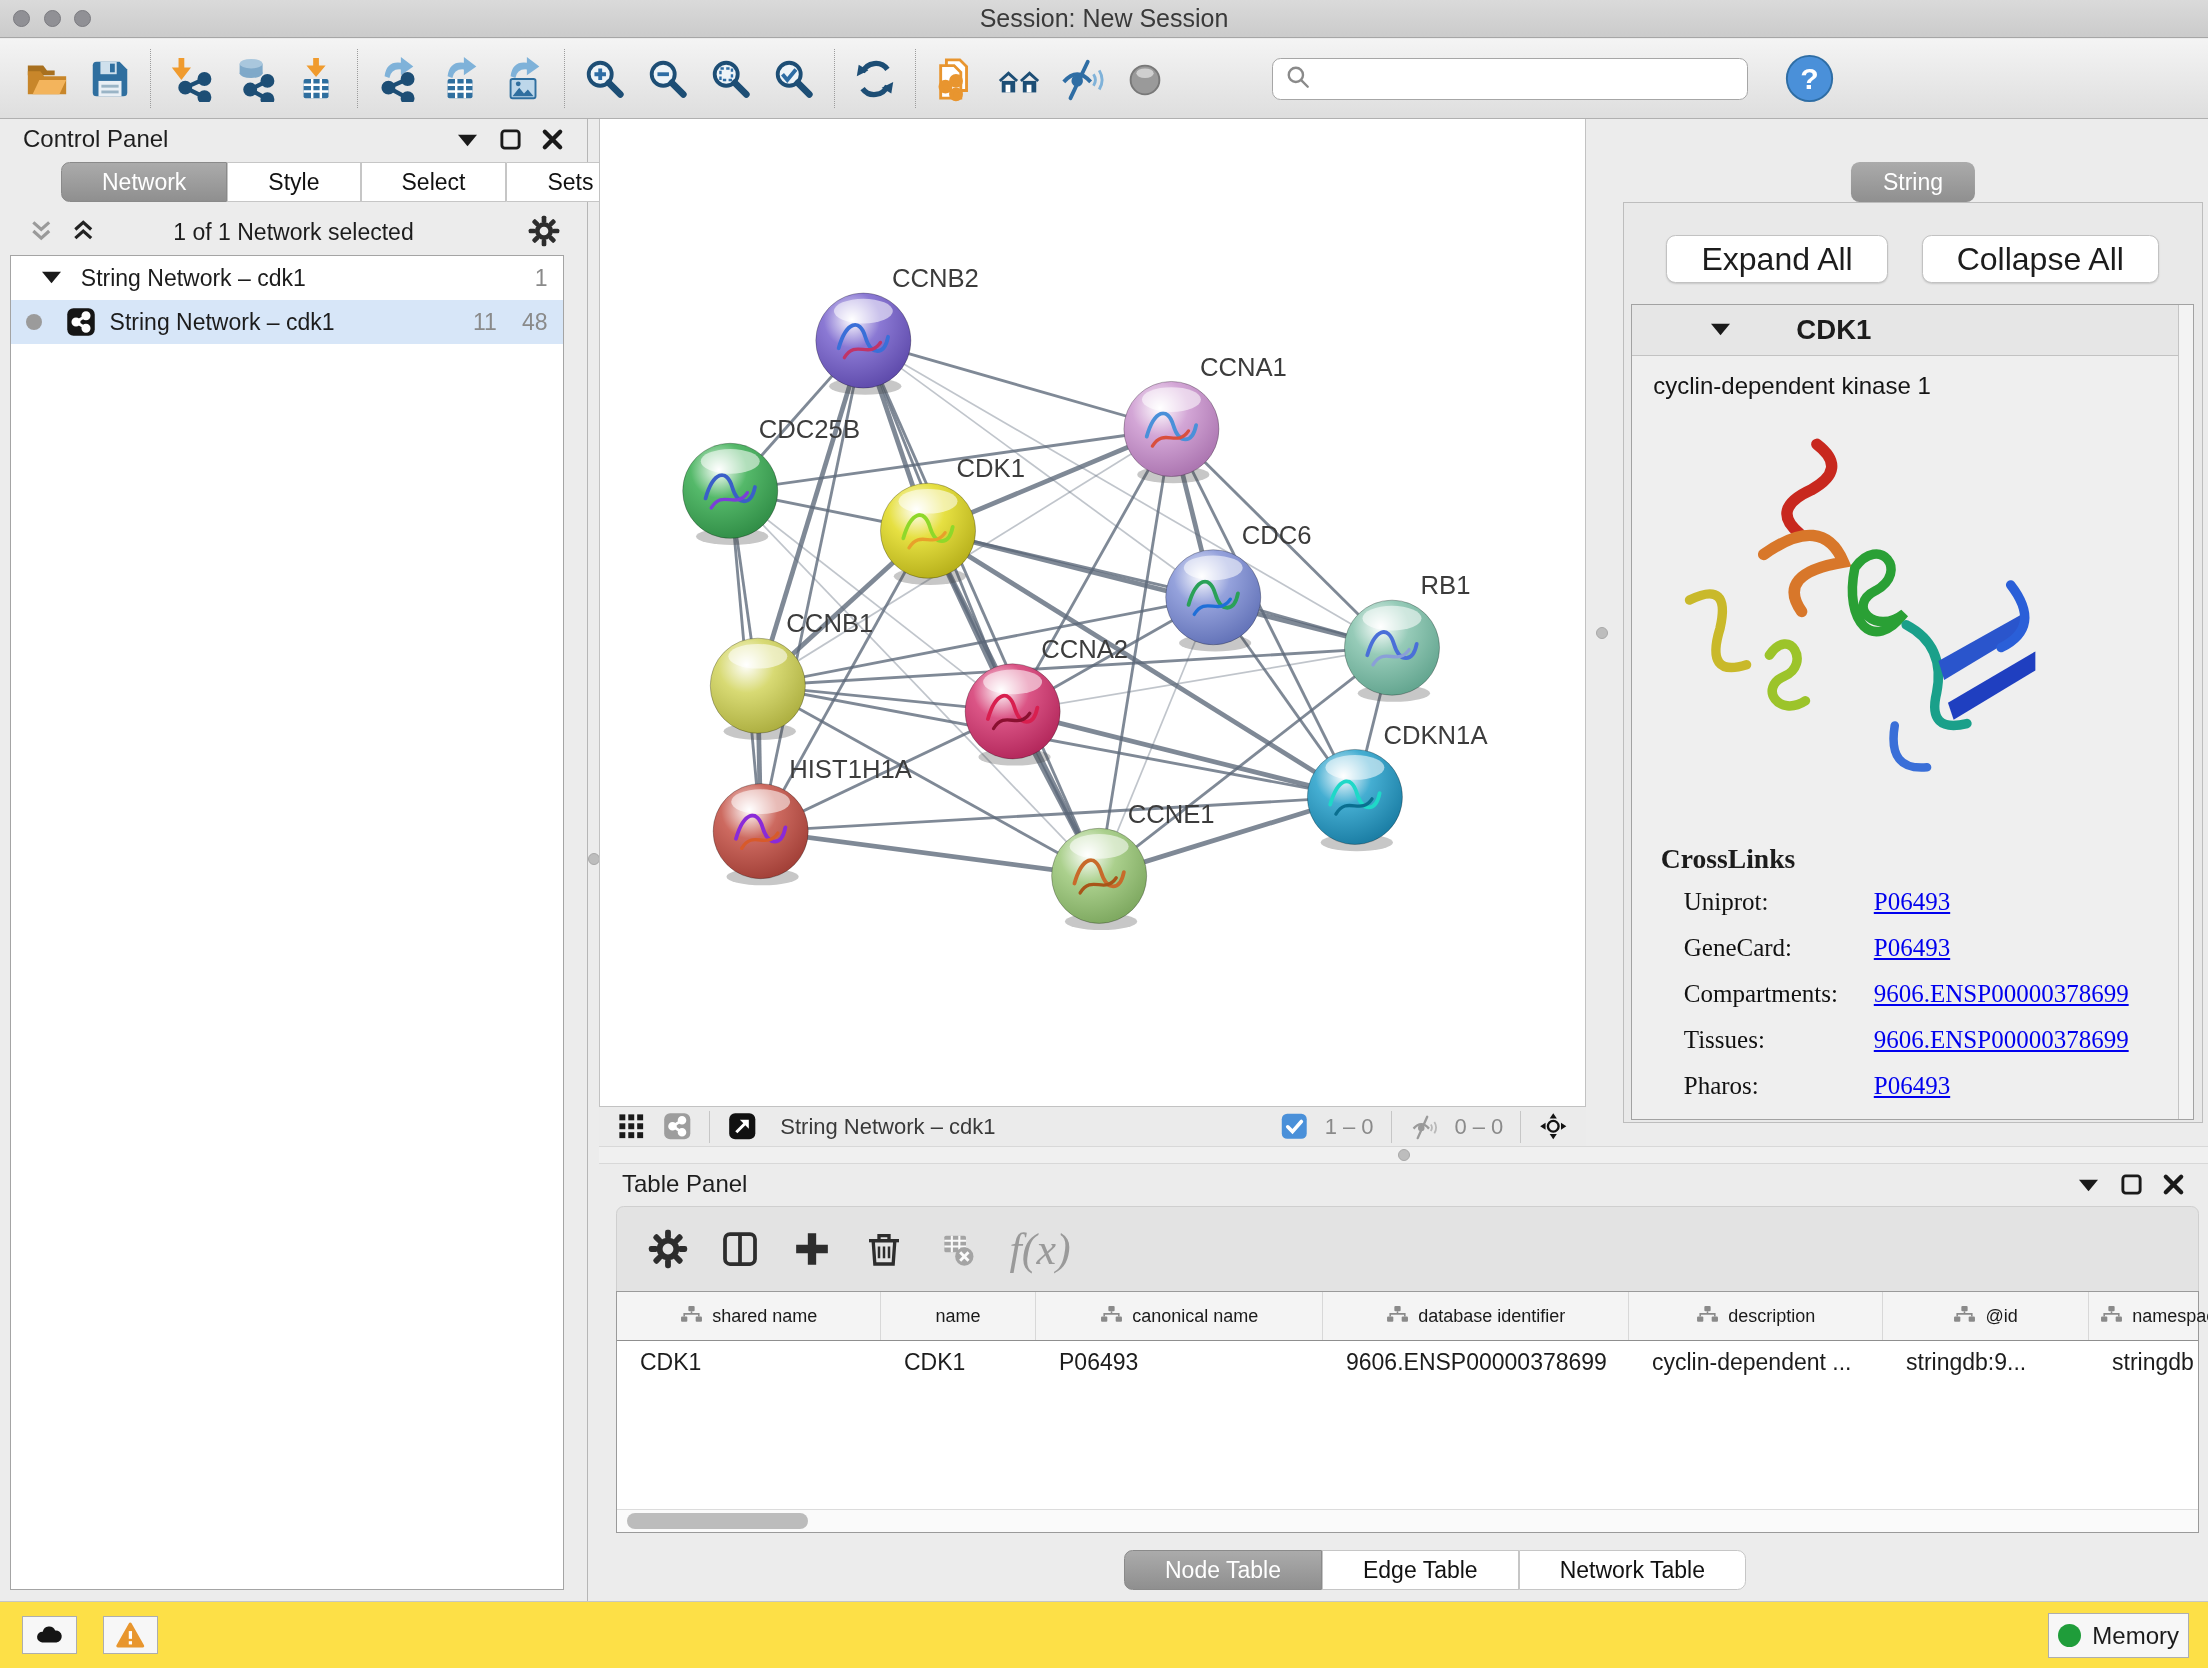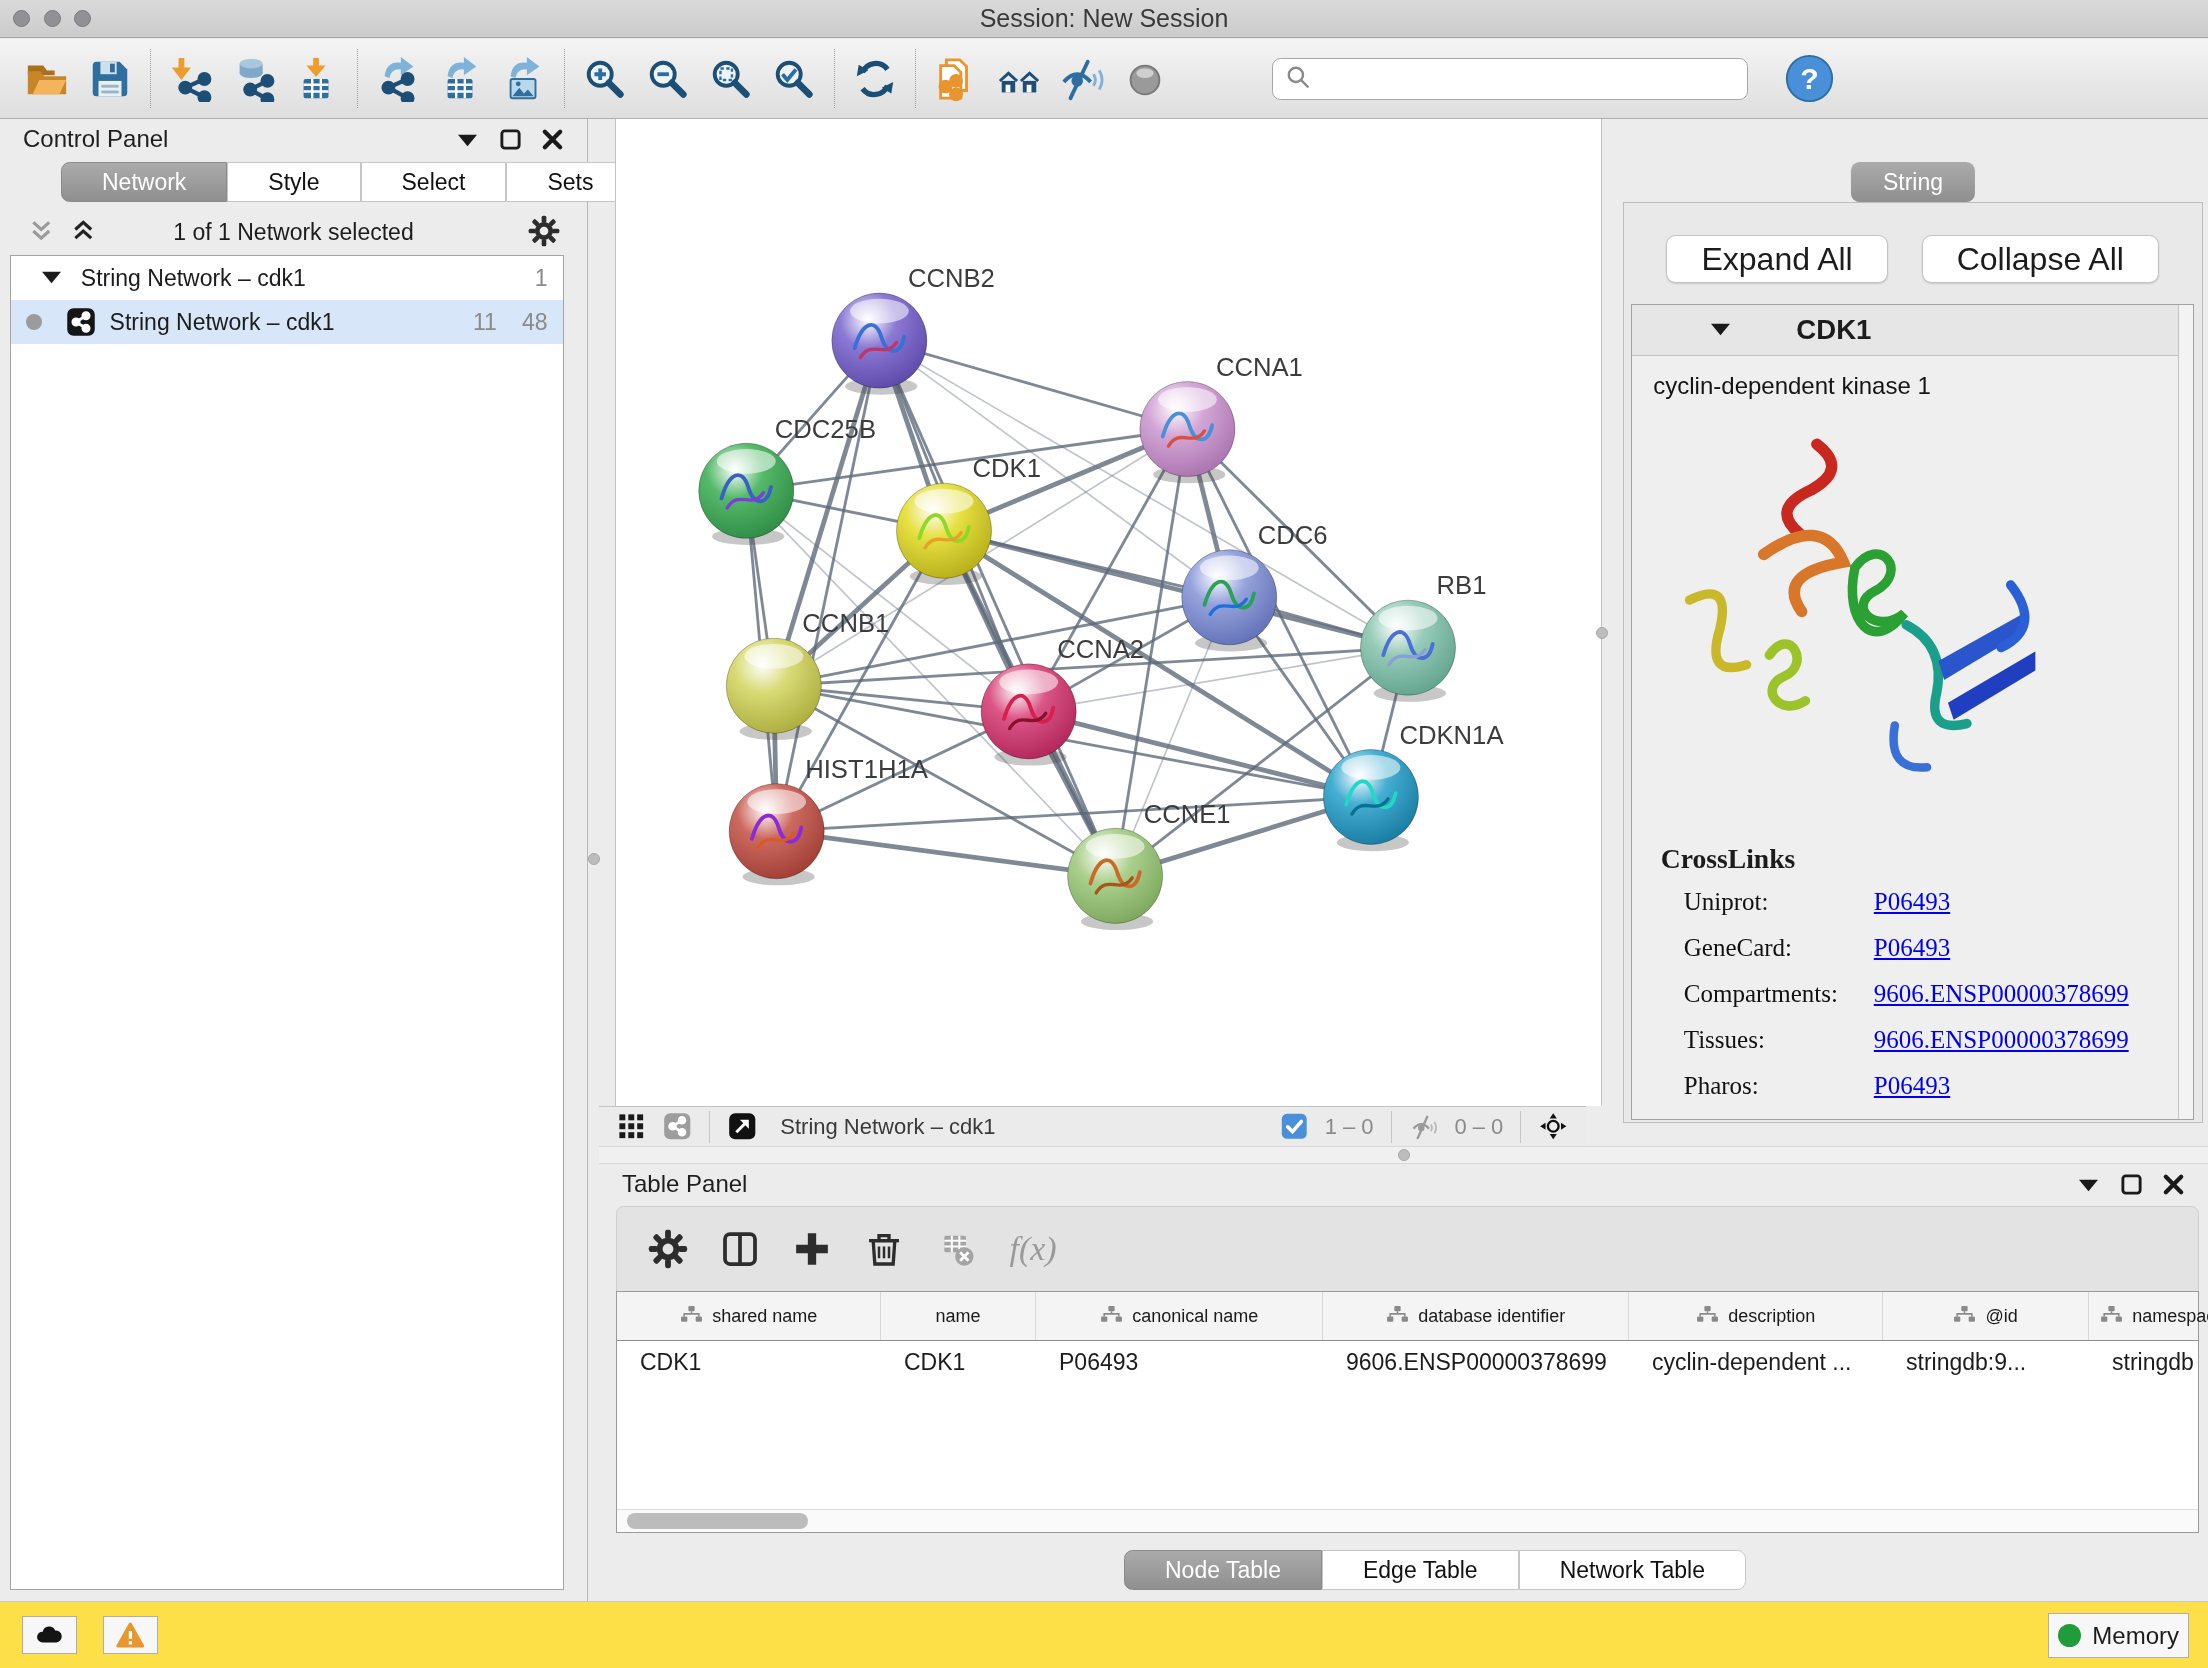--- a/index.html
+++ b/index.html
@@ -47,21 +47,21 @@
   .tree-row { height:44px; display:flex; align-items:center; font-size:23px; padding:0 15px; }
   .tree-row .count { margin-left:auto; color:#8a8a8a; display:flex; gap:25px; }
   .tree-row.selected { background:#d7e6f8; }
   .share-badge { width:30px; height:30px; margin:0 13.3px 0 21px; }
   .gray-dot { width:16px; height:16px; border-radius:50%; background:#9b9b9b; margin-right:3.8px; }
 
   
   .splitdot { position:absolute; width:12.4px; height:12.4px; border-radius:50%; background:#bdbdbd; border:1px solid #a8a8a8; }
 
   
-  #canvas { position:absolute; left:599px; top:119px; width:987px; height:987px; background:#fff; border-left:1px solid #c2c2c2; border-right:1px solid #c2c2c2;margin-left:16px; }
+  #canvas { position:absolute; left:599px; top:119px; width:987px; height:987px; background:#fff; border-left:1px solid #c2c2c2; border-right:1px solid #c2c2c2; }
   #canvas-toolbar { position:absolute; left:599px; top:1106px; width:987px; height:40px; background:#ebebeb;
     border-top:1px solid #c2c2c2; display:flex; align-items:center; padding:0 9.5px; font-size:22px; color:#3a3a3a; }
   .cbtn { width:38px; height:32px; display:flex; align-items:center; justify-content:center; margin:0 3.8px; }
   .cbtn svg { width:28.5px; height:28.5px; }
   .csep { width:0; height:32px; border-left:1px solid #c6c6c6; margin:0 9.5px; }
   #canvas-toolbar .net-title { margin-left:15px; }
   #canvas-toolbar .right { margin-left:auto; display:flex; align-items:center; color:#8a8a8a; }
   #canvas-toolbar .right .cnt { margin:0 7.6px; }
 
   
@@ -88,21 +88,21 @@
 
   
   #h-divider { position:absolute; left:599px; top:1146px; width:1609px; height:18px; background:#f0f0f0; border-top:1px solid #d8d8d8; border-bottom:1px solid #d8d8d8; }
 
   
   #table-panel { position:absolute; left:599px; top:1164px; width:1609px; height:437px; background:#ececec; }
   #tp-toolbar { position:absolute; top:42px; left:17px; width:1583px; height:86px; background:#e3e3e3;
     border:1px solid #cfcfcf; border-radius:7.6px 7.6px 0 0; display:flex; align-items:center; padding:0 23px; }
   .tp-btn { width:55px; height:55px; display:flex; align-items:center; justify-content:center; margin-right:17px; }
   .tp-btn svg { width:40px; height:40px; }
-  #fx-label { font-family:"Liberation Serif",serif; font-style:italic; font-size:34px; color:#9a9a9a; margin-left:9.5px; }
+  #fx-label { font-family:"Liberation Serif",serif; font-style:italic; font-size:44px; color:#9a9a9a; margin-left:9.5px; }
   #data-table { position:absolute; top:127px; left:17px; width:1583px; height:242px; background:#fff; border:1.9px solid #9a9a9a; }
   #table-header { display:flex; height:49px; background:#f4f4f4; border-bottom:1px solid #8f8f8f; }
   .th { display:flex; align-items:center; justify-content:center; gap:9.5px; font-size:18px; color:#1a1a1a;
     border-right:1px solid #d8d8d8; overflow:hidden; white-space:nowrap; flex:0 0 auto; }
   .th svg { width:23px; height:23px; flex:0 0 auto; }
   .tr { display:flex; height:42px; }
   .td { font-size:23px; padding:7.6px 0 0 23px; overflow:hidden; white-space:nowrap; flex:0 0 auto; }
   #table-hscroll { position:absolute; left:0; right:0; bottom:0; height:23px; background:#fafafa; border-top:1px solid #dcdcdc; }
   #table-hscroll .thumb { position:absolute; left:9.5px; top:2.9px; width:181px; height:16px; background:#bcbcbc; border-radius:8.6px; }
   #tp-tabs { position:absolute; top:386px; left:525px; display:flex; }

